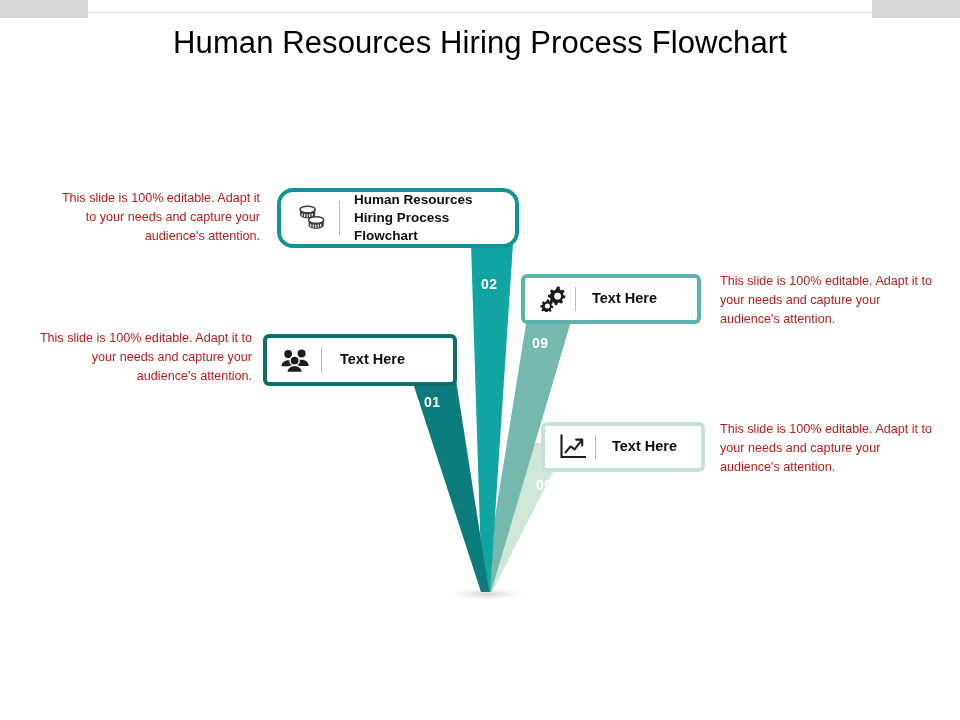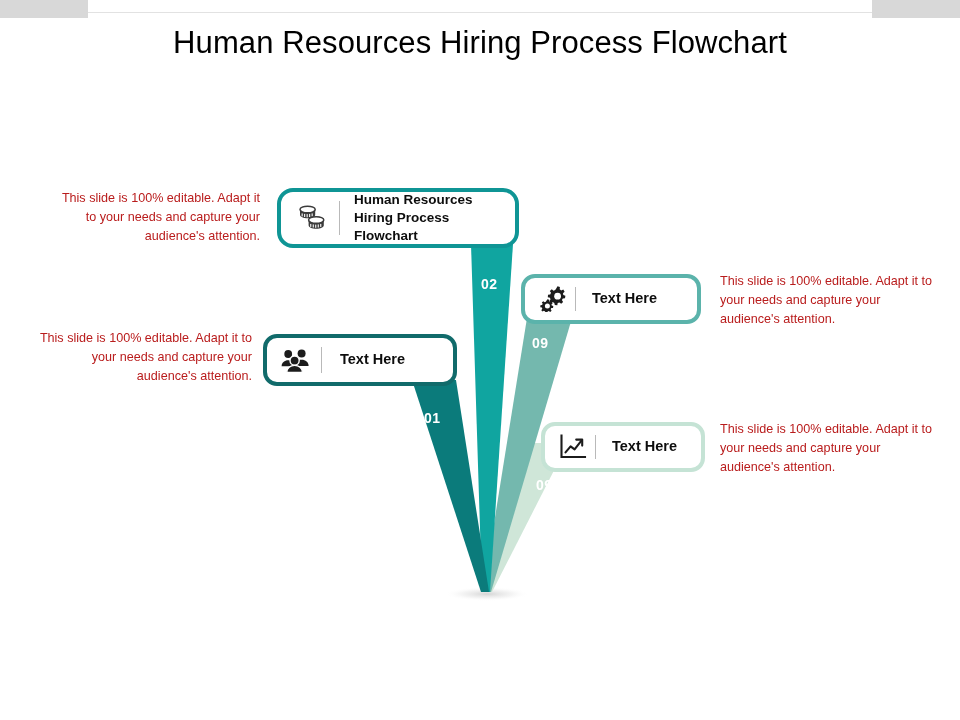--- a/index.html
+++ b/index.html
@@ -56,21 +56,21 @@
     left: 0; top: 0;
     width: 960px; height: 720px;
     pointer-events: none;
   }
 
   
   .box {
     position: absolute;
     box-sizing: border-box;
     background: #ffffff;
-    border-radius: 14px;
+    border-radius: 6px;
     display: flex;
     align-items: center;
     z-index: 5;
   }
   .box-icon {
     flex: 0 0 auto;
     display: flex;
     align-items: center;
     justify-content: center;
   }
@@ -130,21 +130,21 @@
 
   
   .step-num {
     position: absolute;
     font-size: 14px;
     font-weight: bold;
     color: #ffffff;
     z-index: 6;
     letter-spacing: 0.4px;
   }
-  #num-01 { left: 424px; top: 394px; margin-top: 16px; }
+  #num-01 { left: 424px; top: 394px; }
   #num-02 { left: 481px; top: 276px; }
   #num-03 { left: 532px; top: 335px; }
   #num-04 { left: 536px; top: 477px; }
 
   
   .body-text {
     position: absolute;
     font-size: 12.6px;
     color: #b91c1c;
     line-height: 1.52;

